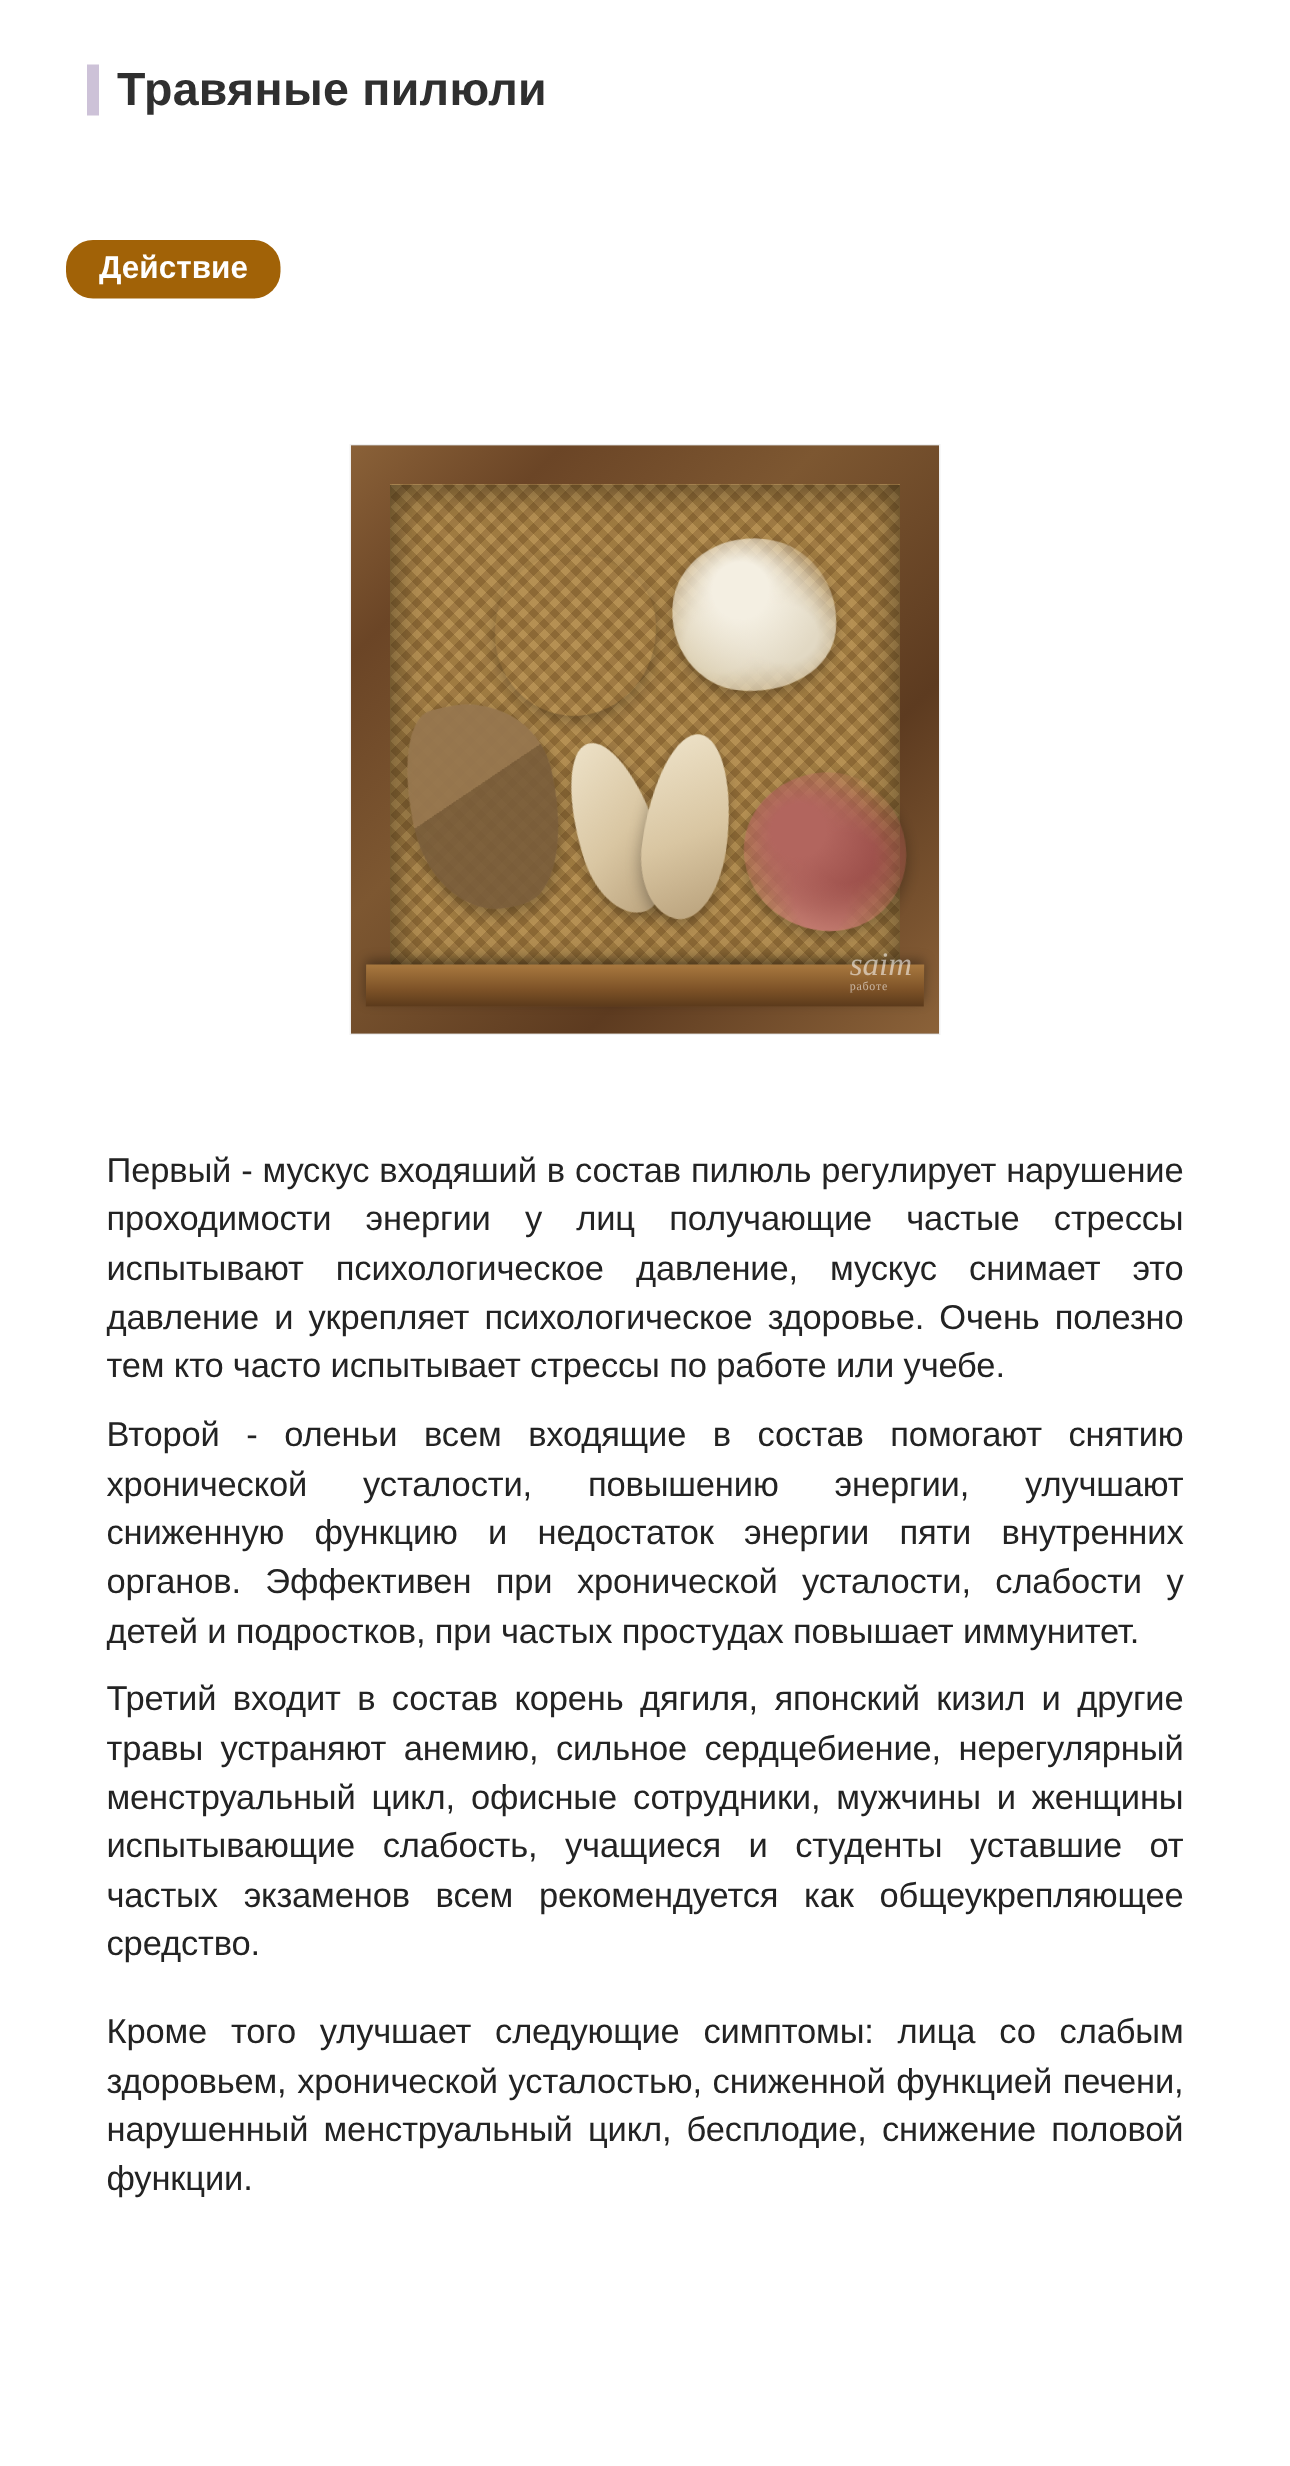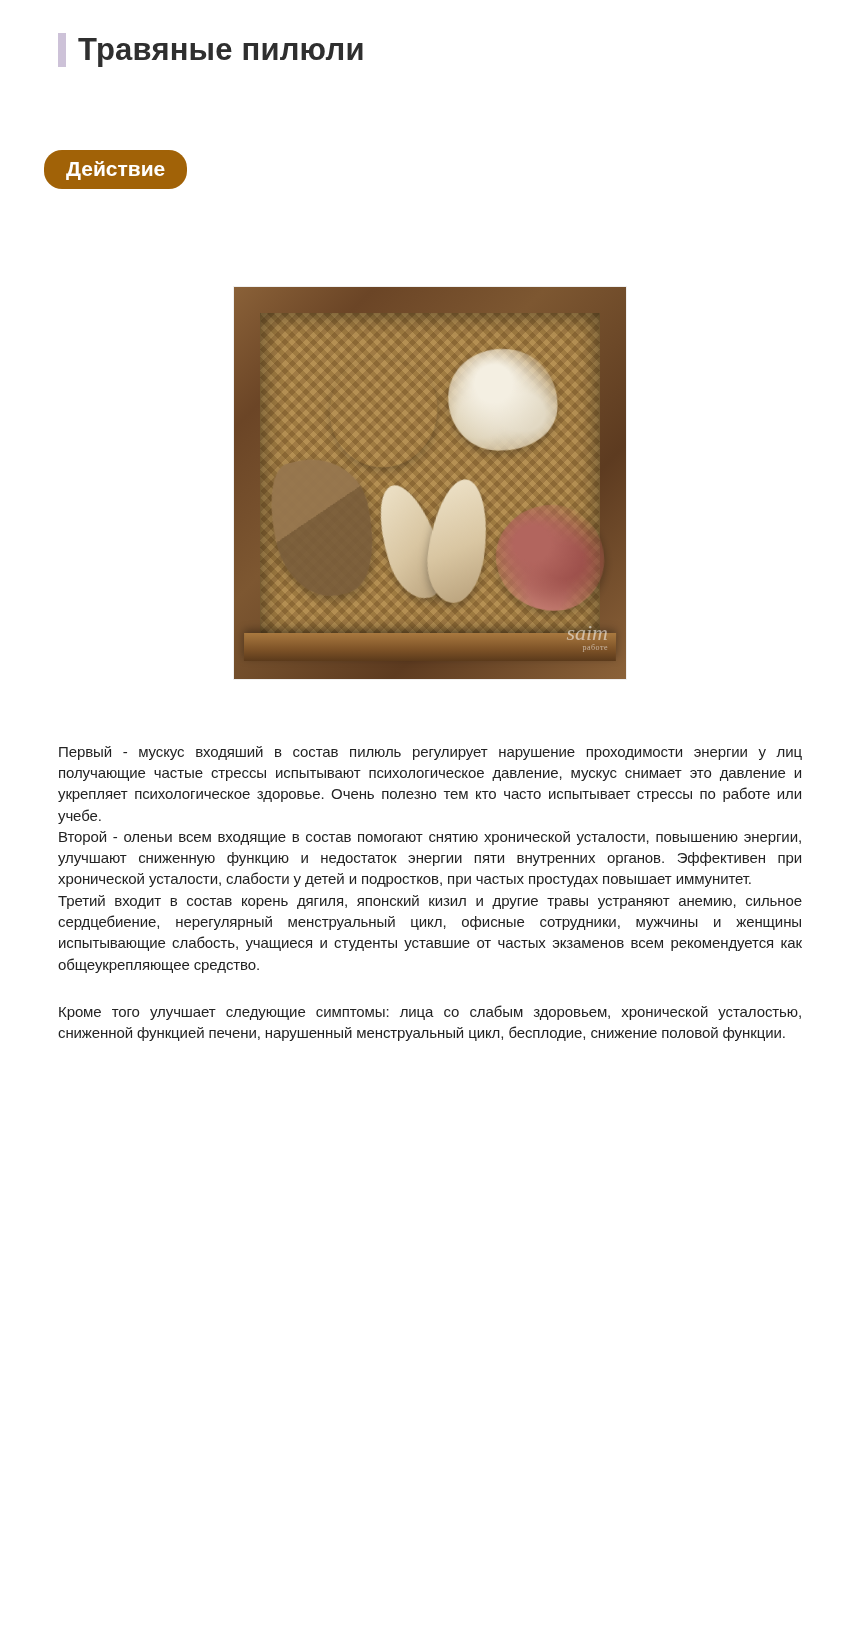--- a/index.html
+++ b/index.html
@@ -19,21 +19,21 @@
     min-height: 1644px;
     box-sizing: border-box;
     background: #ffffff;
     position: relative;
   }
 
   
   .title-row {
     display: flex;
     align-items: center;
-    padding: 12px 0 0 58px;
+    padding: 22px 0 0 58px;
   }
   .title-bar {
     width: 8px;
     height: 34px;
     background: #cdc2d8;
     margin-right: 12px;
     flex: 0 0 auto;
   }
   .title-text {
     font-size: 31px;
@@ -148,37 +148,37 @@
     transform: rotate(-5deg);
     box-shadow: 0 4px 10px rgba(0,0,0,0.28);
   }
   .watermark {
     position: absolute;
     right: 18px; bottom: 26px;
     color: rgba(255,255,255,0.55);
     font-size: 22px;
     font-family: "Liberation Serif", serif;
     font-style: italic;
-    text-align: right;
+    text-align: left;
     line-height: 1.05;
   }
   .watermark small {
     display: block;
     font-size: 8px;
     font-style: normal;
     letter-spacing: 0.5px;
   }
 
   
   .body-copy {
     padding: 62px 58px 0 58px;
   }
   .body-copy p {
-    margin: 0;
-    font-size: 15px;
+    margin: 13px;
+    font-size: 23px;
     line-height: 1.42;
     text-align: justify;
     color: #232323;
     letter-spacing: -0.1px;
   }
   .body-copy p.gap {
     margin-top: 26px;
   }
 </style>
 </head>

